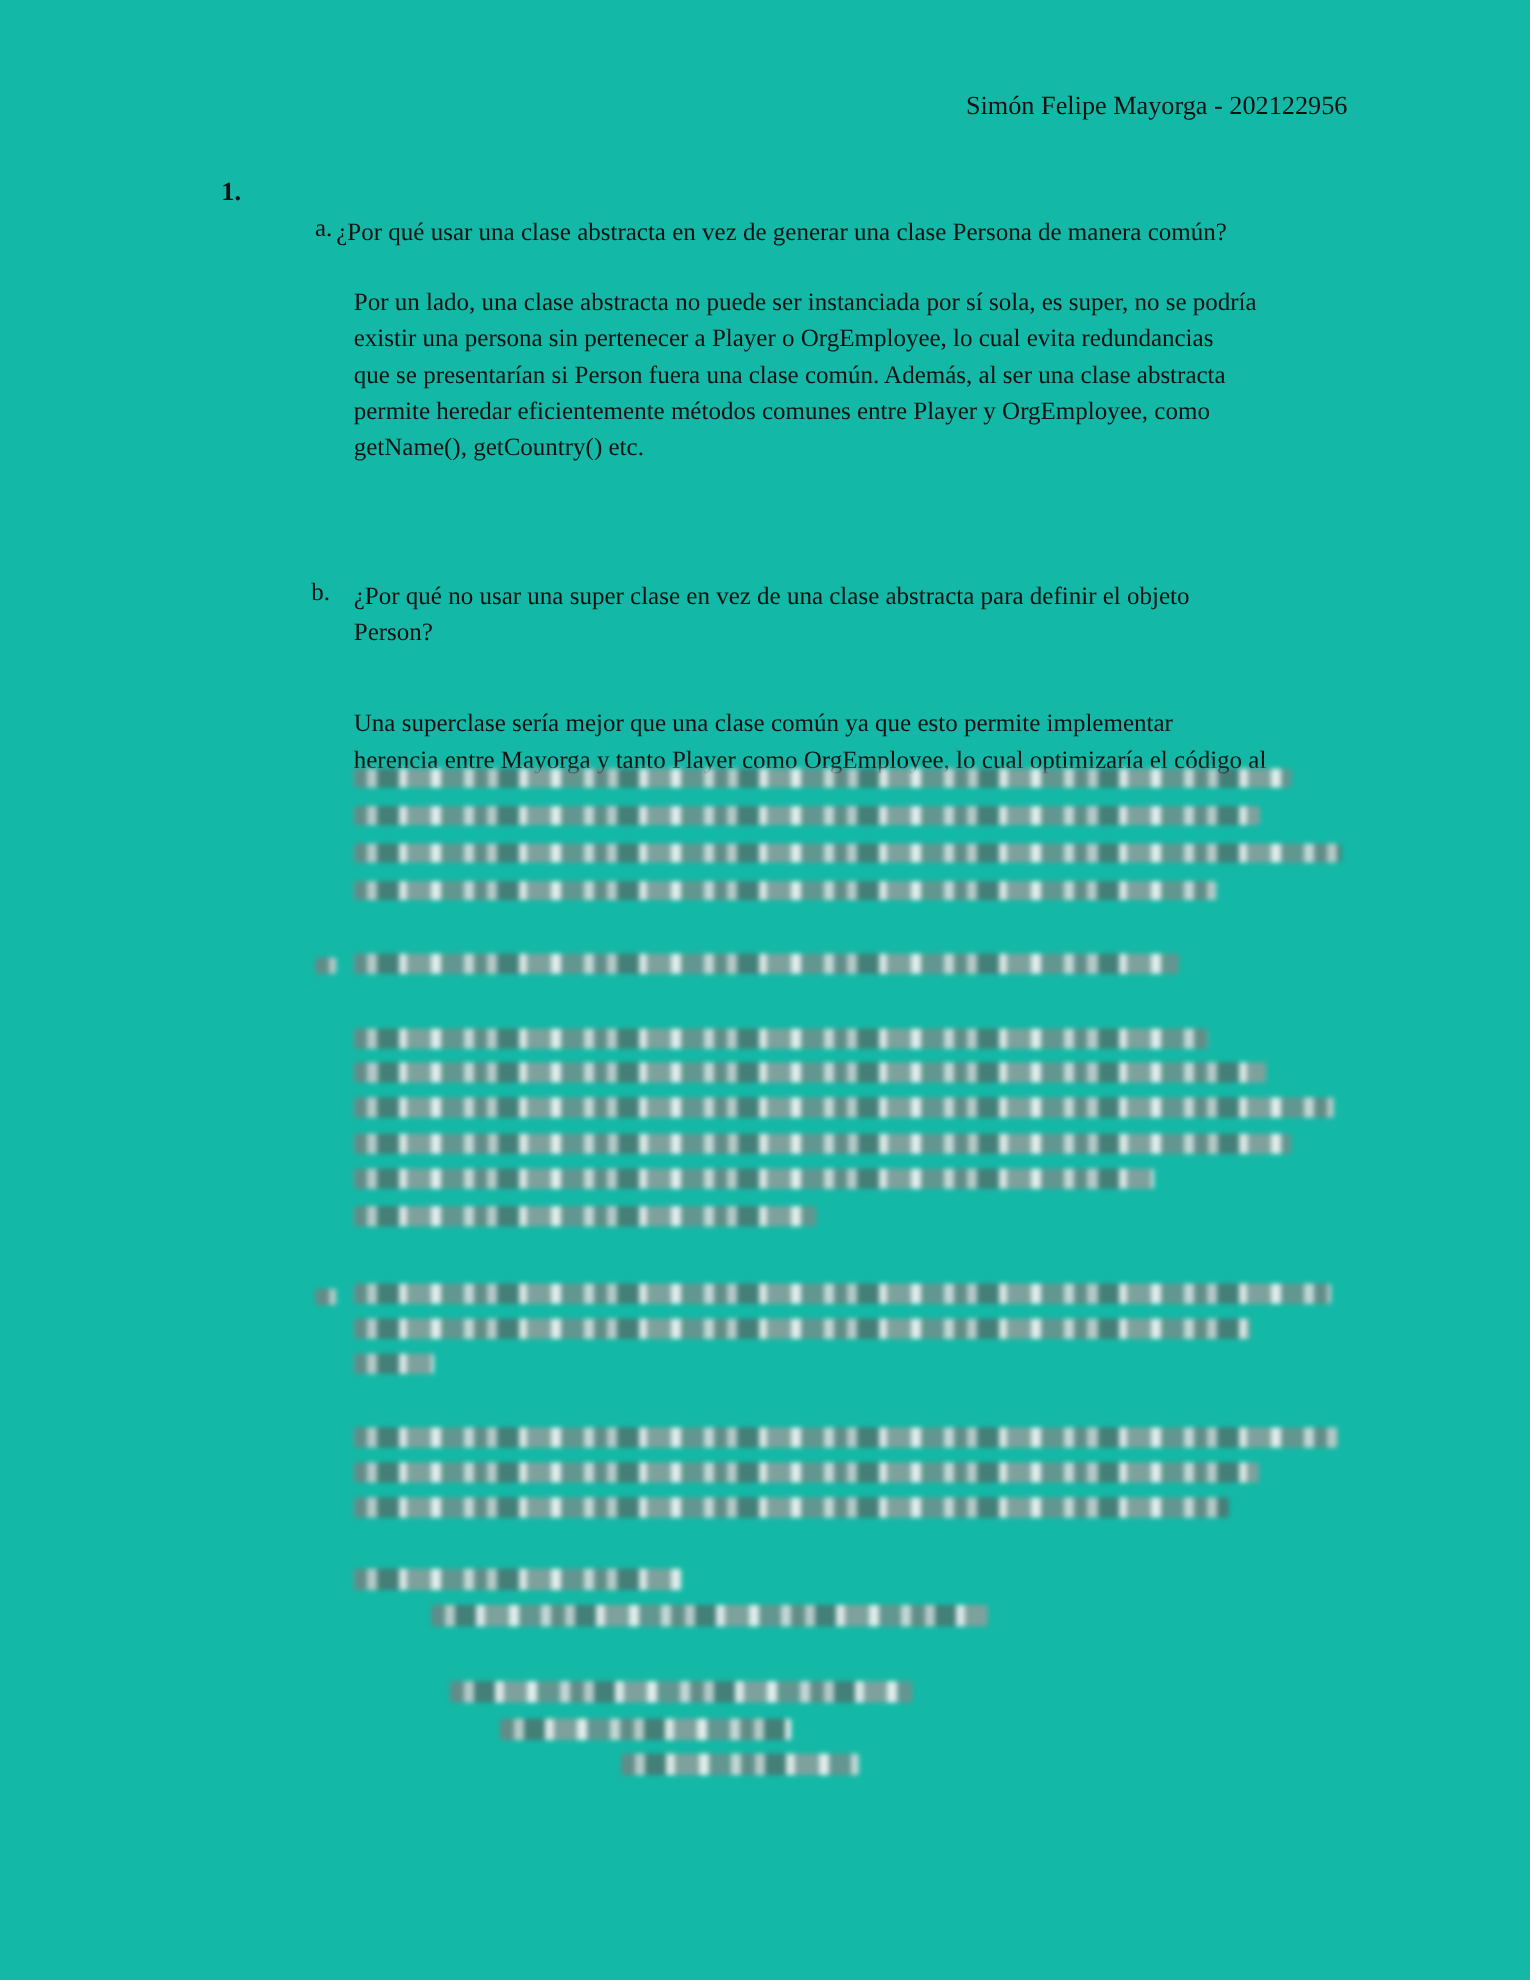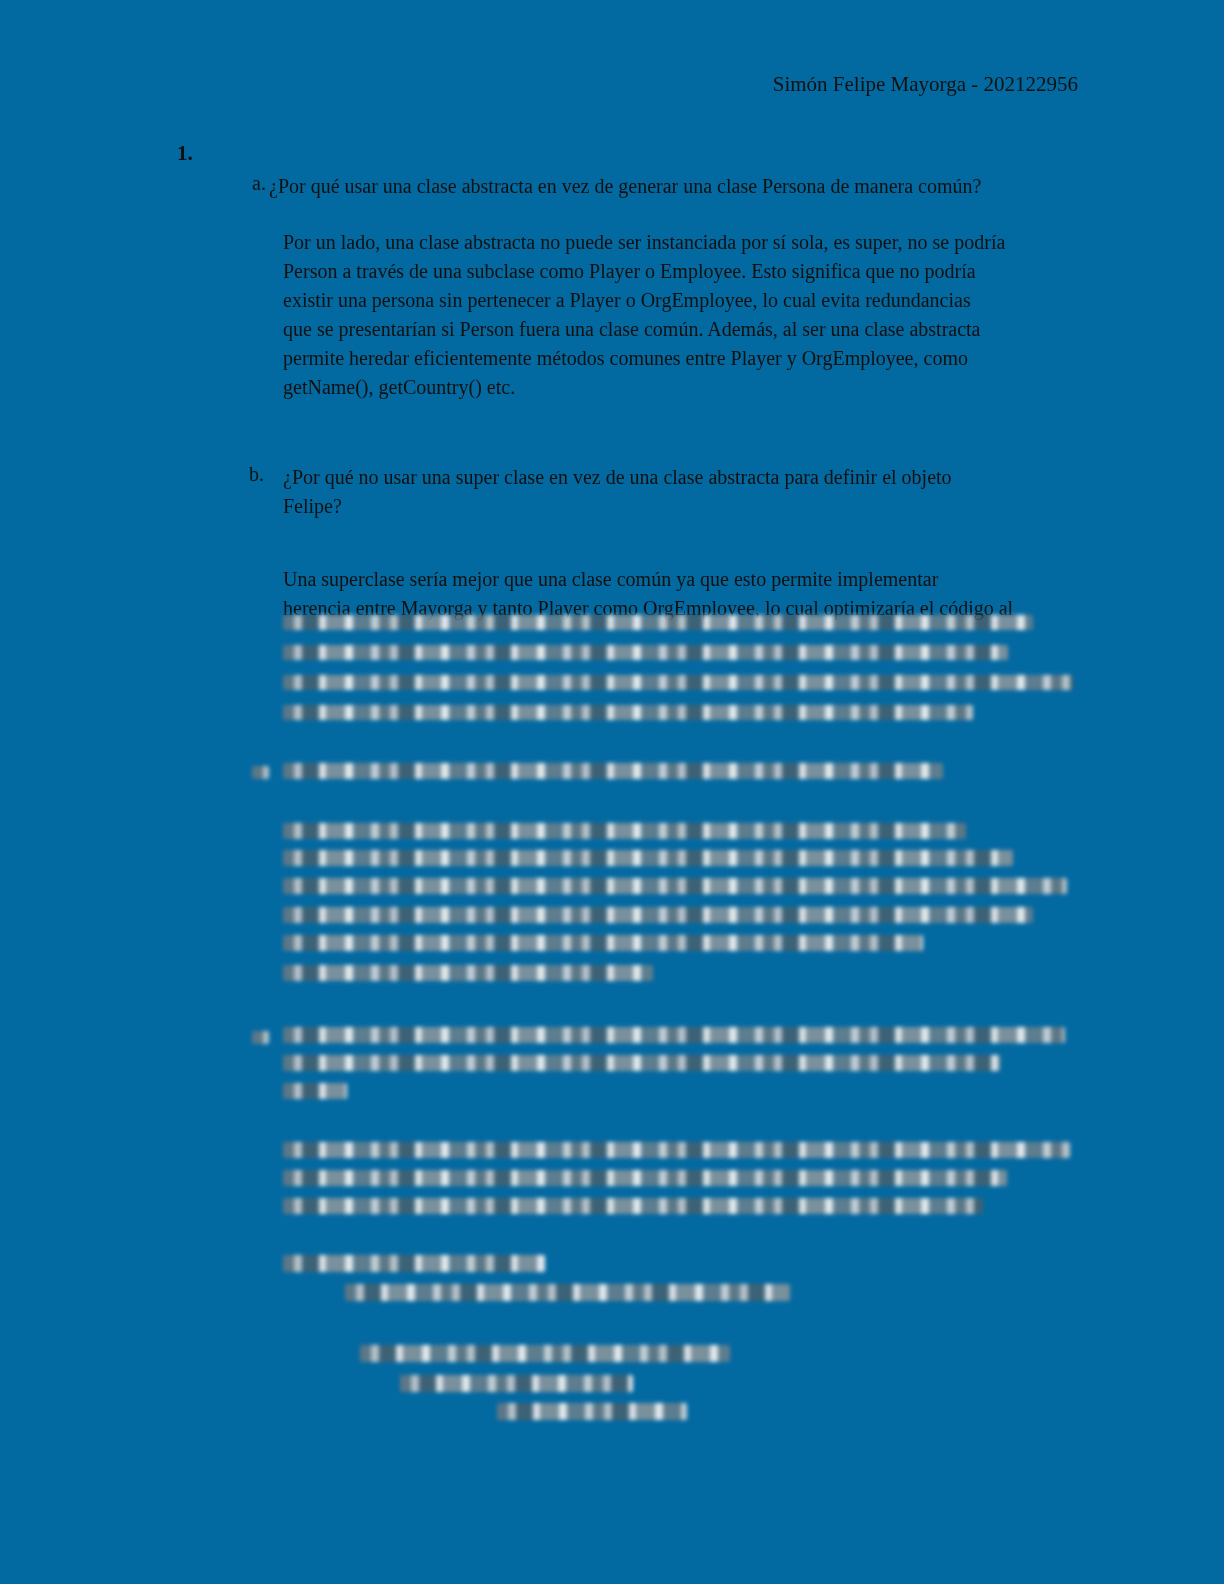--- a/index.html
+++ b/index.html
@@ -4,21 +4,21 @@
 <style>
   html, body {
     margin: 0;
     padding: 0;
     background: #ffffff;
   }
   .page {
     position: relative;
     width: 1224px;
     height: 1584px;
-    background: #0369a1;
+    background: #14b8a6;
     font-family: "Liberation Serif", "DejaVu Serif", serif;
     color: #111111;
     overflow: hidden;
   }
   .header-line {
     position: absolute;
     top: 72px;
     right: 146px;
     font-size: 21px;
     white-space: nowrap;
@@ -68,31 +68,30 @@
 
   <div class="qnum">1.</div>
 
   <div class="marker" style="left:252px; top:172px;">a.</div>
   <div class="textblock" style="left:269px; top:172px;">
     <div>¿Por qué usar una clase abstracta en vez de generar una clase Persona de manera común?</div>
   </div>
 
   <div class="textblock" style="left:283px; top:228px;">
     <div>Por un lado, una clase abstracta no puede ser instanciada por sí sola, es super, no se podría</div>
-    <div>Person a través de una subclase como Player o Employee. Esto significa que no podría</div>
     <div>existir una persona sin pertenecer a Player o OrgEmployee, lo cual evita redundancias</div>
     <div>que se presentarían si Person fuera una clase común. Además, al ser una clase abstracta</div>
     <div>permite heredar eficientemente métodos comunes entre Player y OrgEmployee, como</div>
     <div>getName(), getCountry() etc.</div>
   </div>
 
   <div class="marker" style="left:249px; top:463px;">b.</div>
   <div class="textblock" style="left:283px; top:463px;">
     <div>¿Por qué no usar una super clase en vez de una clase abstracta para definir el objeto</div>
-    <div>Felipe?</div>
+    <div>Person?</div>
   </div>
 
   <div class="textblock" style="left:283px; top:545px;margin-top:20px;">
     <div>Una superclase sería mejor que una clase común ya que esto permite implementar</div>
     <div>herencia entre Mayorga y tanto Player como OrgEmployee, lo cual optimizaría el código al</div>
   </div>
 
 <div class="blur-line" style="left: 283px; top: 615px; width: 750px; height: 15px;"></div>
     <div class="blur-line" style="left: 283px; top: 645px; width: 725px; height: 15px;"></div>
     <div class="blur-line" style="left: 283px; top: 675px; width: 790px; height: 15px;"></div>

